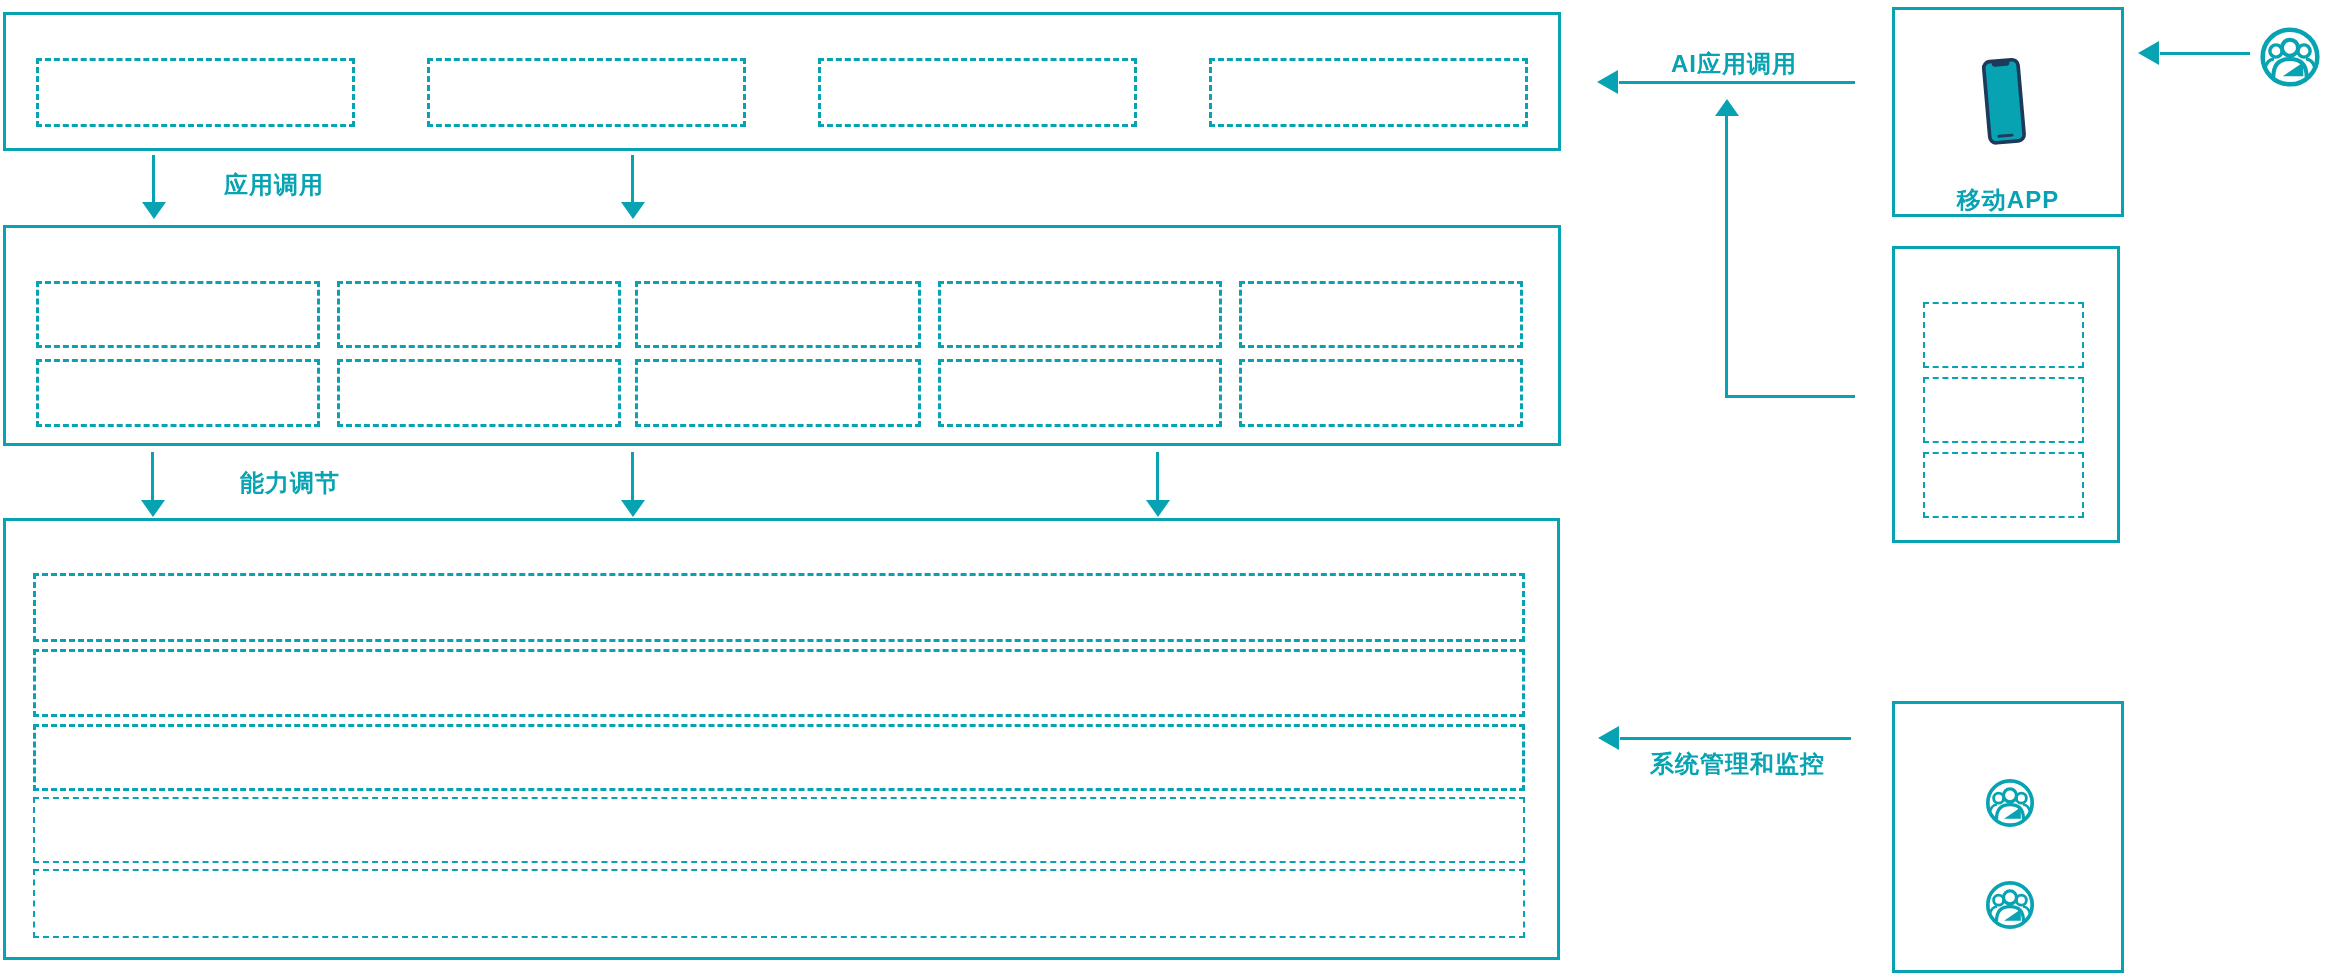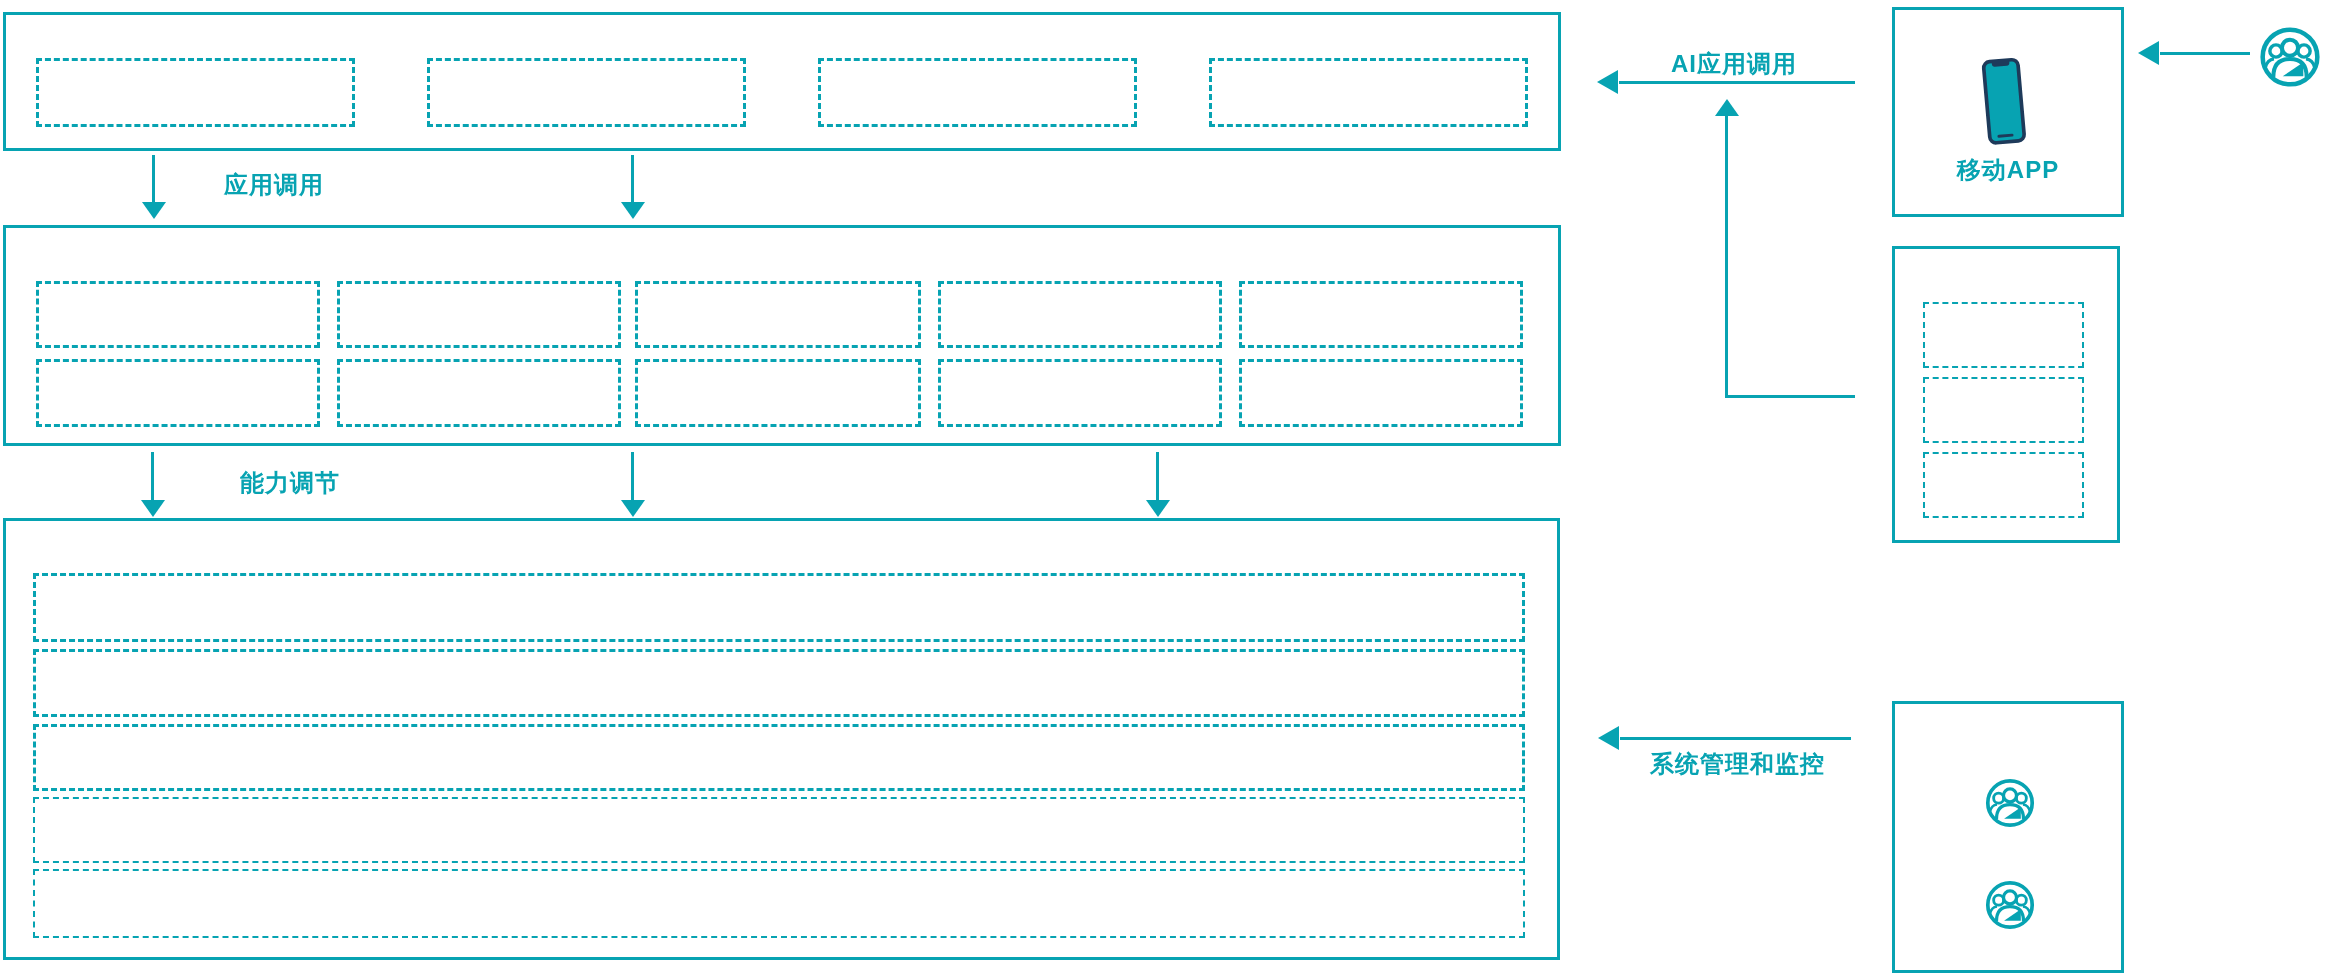--- a/index.html
+++ b/index.html
@@ -98,21 +98,21 @@
   <div class="lbl" style="left:240px;top:470px;">能力调节</div>
 
   <div class="solid-box" style="left:3px;top:518px;width:1557px;height:442px;"></div>
   <div class="dashed-box" style="left:33px;top:573px;width:1492px;height:69px;"></div>
   <div class="dashed-box" style="left:33px;top:649px;width:1492px;height:68px;"></div>
   <div class="dashed-box" style="left:33px;top:724px;width:1492px;height:67px;"></div>
   <div class="dashed-box thin" style="left:33px;top:797px;width:1492px;height:66px;"></div>
   <div class="dashed-box thin" style="left:33px;top:869px;width:1492px;height:69px;"></div>
 
   <div class="solid-box" style="left:1892px;top:7px;width:232px;height:210px;">
-    <div class="lbl center-label" style="position:absolute;top:147px;">移动APP</div>
+    <div class="lbl center-label" style="position:absolute;top:177px;">移动APP</div>
   </div>
   <svg class="icon-phone" style="left:1982px;top:56px;" width="44" height="92" viewBox="0 0 60 124">
     <rect x="4" y="3" width="52" height="116" rx="11" fill="var(--phone-dark)"></rect>
     <rect x="9" y="8" width="42" height="106" rx="6" fill="var(--teal)"></rect>
     <rect x="18" y="4" width="24" height="9" rx="4" fill="var(--phone-dark)"></rect>
     <rect x="17" y="106" width="22" height="4" rx="2" fill="var(--phone-dark)"></rect>
   </svg>
 
   <svg class="icon-users" style="left:2258px;top:25px;" width="64" height="64" viewBox="0 0 48 48">
     <g stroke="currentColor" fill="none">

